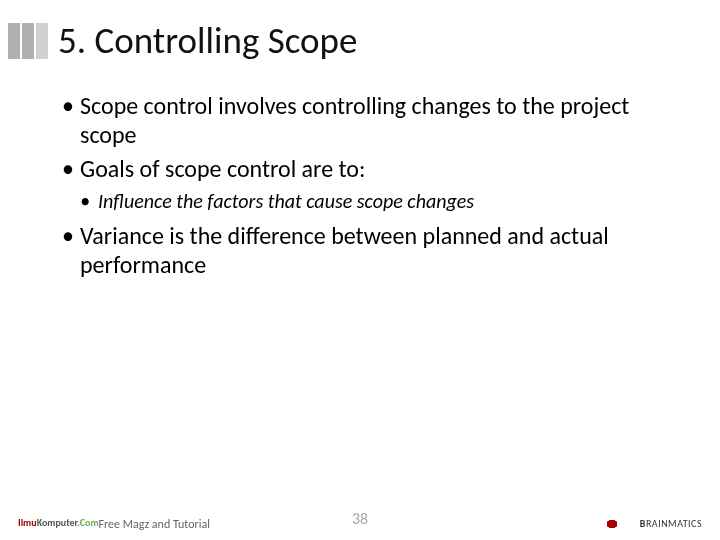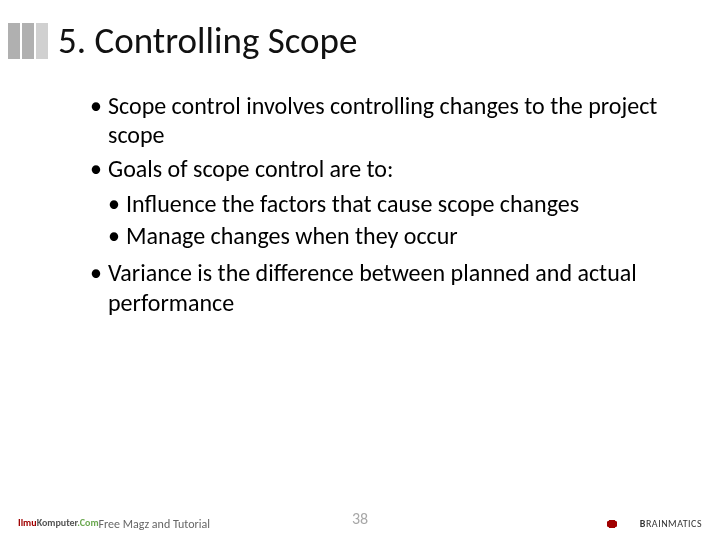--- a/index.html
+++ b/index.html
@@ -5,26 +5,26 @@
   * { margin: 0; padding: 0; box-sizing: border-box; }
   html, body { width: 720px; height: 540px; background: #fff; font-family: Calibri, "Segoe UI", Arial, sans-serif; color: #000; }
   .slide { position: relative; width: 720px; height: 540px; }
   .title-row { display: flex; align-items: center; padding-top: 18px; padding-left: 8px; }
   .bars { display: flex; gap: 2px; margin-right: 10px; }
   .bar { width: 12px; height: 36px; }
   .bar1 { background: #b0b0b0; }
   .bar2 { background: #b0b0b0; }
   .bar3 { background: #d0d0d0; }
   .title { font-size: 37px; font-weight: 400; color: #111; letter-spacing: 0px; }
-  .content { padding: 28px 50px 0 90px; }
+  .content { padding: 28px 50px 0 62px; }
   ul.level1 { list-style: none; }
   ul.level1 > li { position: relative; font-size: 24px; line-height: 1.22; margin-bottom: 4px; padding-left: 18px; }
   ul.level1 > li::before { content: "•"; position: absolute; left: 0; top: 0; }
   ul.level2 { list-style: none; margin-top: 6px; margin-bottom: 8px; }
-  ul.level2 > li { position: relative; font-size: 24px; line-height: 1.22; margin-bottom: 3px; padding-left: 18px; }
+  ul.level2 > li { position: relative; font-size: 20px; line-height: 1.22; margin-bottom: 3px; padding-left: 18px; font-style: italic; }
   ul.level2 > li::before { content: "•"; position: absolute; left: 0; top: 0; }
   .footer { position: absolute; bottom: 10px; left: 0; width: 100%; display: flex; align-items: flex-end; justify-content: space-between; padding: 0 18px; }
   .pagenum { position: absolute; left: 50%; transform: translateX(-50%); bottom: 12px; font-size: 16px; color: #a8a8a8; }
   .logo-left { display: flex; flex-direction: row; line-height: 1; }
   .logo-left .t1 { font-size: 10px; font-weight: 700; }
   .logo-left .t1 .ilmu { color: #a00000; }
   .logo-left .t1 .komp { color: #555; }
   .logo-left .t1 .com { color: #6aa84f; }
   .logo-left .t2 { font-size: 12px; color: #666; }
   .logo-right { display: flex; align-items: center; gap: 21px; }
@@ -46,21 +46,20 @@
     <div class="title">5. Controlling Scope</div>
   </div>
 
   <div class="content">
     <ul class="level1">
       <li>Scope control involves controlling changes to the project scope</li>
       <li>
         <span>Goals of scope control are to:</span>
         <ul class="level2">
           <li>Influence the factors that cause scope changes</li>
-          <li>Manage changes when they occur</li>
         </ul>
       </li>
       <li>Variance is the difference between planned and actual performance</li>
     </ul>
   </div>
 
   <div class="pagenum">38</div>
 
   <div class="footer">
     <div class="logo-left">

